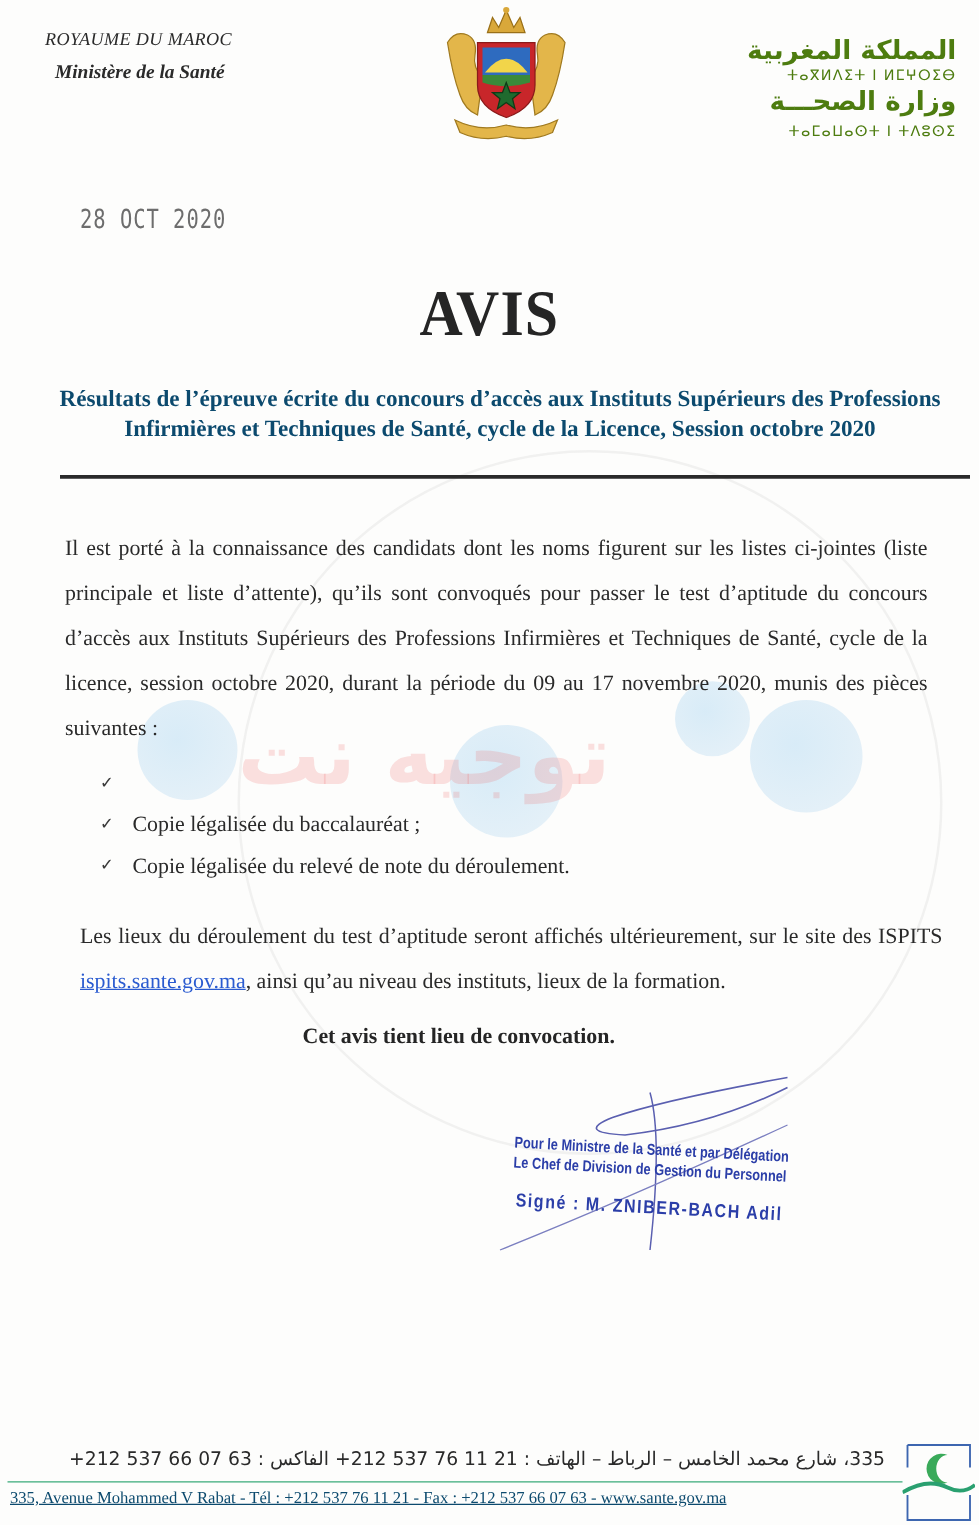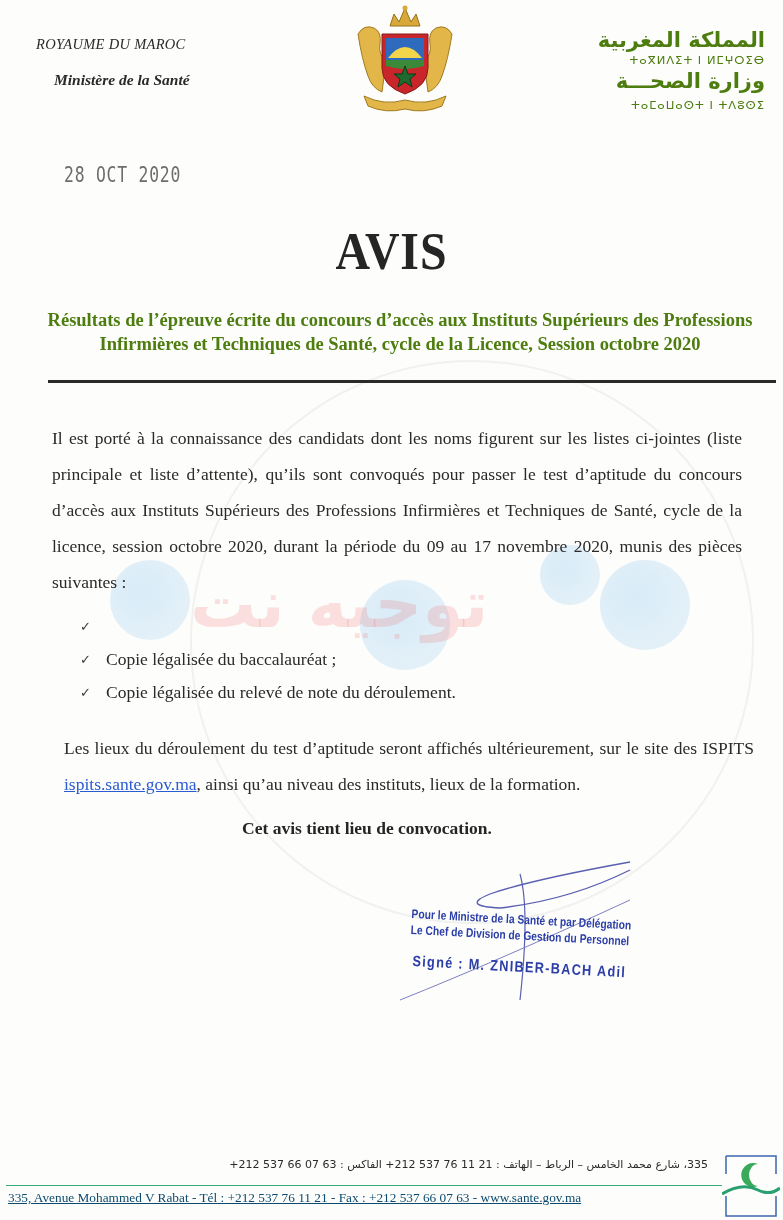--- a/index.html
+++ b/index.html
@@ -4,38 +4,38 @@
 <style>
   html, body { margin: 0; padding: 0; }
   body {
     width: 783px; height: 1220px; position: relative; overflow: hidden;
     background: #fdfdfc; color: #1e1e1e;
     font-family: "Liberation Serif", serif;
   }
   .abs { position: absolute; }
 
   
-  .hdr-left { left: 36px; top: 36px; width: 200px; }
+  .hdr-left { left: 36px; top: 24px; width: 200px; }
   .kingdom { font-style: italic; font-size: 14.5px; letter-spacing: 0.3px; color: #2a2a2a; margin: 0 0 8px 0; }
-  .ministry { font-style: italic; font-weight: bold; font-size: 15.5px; color: #2a2a2a; margin: 18px; }
+  .ministry { font-style: italic; font-weight: bold; font-size: 15.5px; color: #2a2a2a; margin: 8px; }
 
   
   .emblem { left: 350px; top: 4px; width: 110px; height: 112px; }
 
   
   .hdr-right { right: 18px; top: 28px; text-align: right; color: #4d7c0f; }
   .ar-title { font-family: "DejaVu Sans", sans-serif; font-weight: bold; font-size: 21px; line-height: 24px; direction: rtl; }
   .tif { font-family: "DejaVu Sans", sans-serif; font-size: 11.5px; letter-spacing: 1px; line-height: 17px; }
 
   
   .stamp { left: 64px; top: 163px; font-family: "DejaVu Sans Mono", monospace; font-size: 21px; color: #6d6d6d; letter-spacing: 1px; transform: scaleX(0.78); transform-origin: left; }
 
   
   .avis { left: 0; width: 783px; top: 222px; text-align: center; font-weight: bold; font-size: 52px; letter-spacing: 1px; color: #252525; font-family: "Liberation Serif", serif; transform: scaleX(0.92); }
-  .subtitle { left: 40px; width: 720px; top: 308px; text-align: center; font-weight: bold; font-size: 18.5px; line-height: 24px; color: #4d7c0f; }
+  .subtitle { left: 40px; width: 720px; top: 308px; text-align: center; font-weight: bold; font-size: 18.5px; line-height: 24px; color: #0c4a6e; }
   .rule { left: 48px; width: 728px; top: 380px; height: 3px; background: #2a2a2a; }
 
   
   .wm-circle { left: 190px; top: 360px; width: 560px; height: 560px; border-radius: 50%; border: 2px solid rgba(160,160,160,0.12); }
   .wm-bubble { border-radius: 50%; background: radial-gradient(circle at 40% 40%, rgba(120,190,235,0.28), rgba(80,160,220,0.12)); }
   .wm-text { left: 190px; top: 566px; font-family: "DejaVu Sans", sans-serif; font-weight: bold; font-size: 66px; color: rgba(240,90,90,0.18); direction: rtl; letter-spacing: 2px; }
 
   
   .para { left: 52px; width: 690px; font-size: 17.5px; line-height: 36px; text-align: justify; color: #2a2a2a; }
   .p1 { top: 420px; }
@@ -46,21 +46,21 @@
   .link { color: #2a5bd0; text-decoration: underline; cursor: pointer; }
   .conv { left: 0; width: 734px; top: 818px; text-align: center; font-weight: bold; font-size: 17.5px; color: #252525; }
 
   
   .sig-scribble { left: 380px; top: 850px; width: 300px; height: 160px; }
   .sig-block { left: 412px; top: 906px; font-family: "Liberation Sans", sans-serif; color: #2b3ea8; transform: rotate(3deg); transform-origin: left top; }
   .sig-line1, .sig-line2 { font-size: 12.5px; font-weight: bold; line-height: 16px; transform: scaleX(0.82); transform-origin: left; white-space: nowrap; }
   .sig-name { font-size: 15px; font-weight: bold; margin-top: 14px; letter-spacing: 1.5px; padding-left: 4px; transform: scaleX(0.85); transform-origin: left; white-space: nowrap; }
 
   
-  .foot-ar { left: 8px; top: 1158px; width: 700px; font-family: "DejaVu Sans", sans-serif; font-size: 11px; color: #2a2a2a; white-space: nowrap; }
+  .foot-ar { left: 8px; top: 1158px; width: 700px; font-family: "DejaVu Sans", sans-serif; font-size: 15px; color: #2a2a2a; white-space: nowrap; }
   .foot-rule { left: 6px; top: 1185px; width: 716px; height: 1px; background: #3aaa7a; }
   .foot-fr { left: 8px; top: 1190px; font-size: 13.3px; color: #0c4a6e; white-space: nowrap; text-decoration: underline; }
   .foot-logo { left: 722px; top: 1152px; width: 58px; height: 66px; }
 </style>
 </head>
 <body>
 
 <div class="abs hdr-left">
   <p class="kingdom">ROYAUME DU MAROC</p>
   <p class="ministry">Ministère de la Santé</p>

